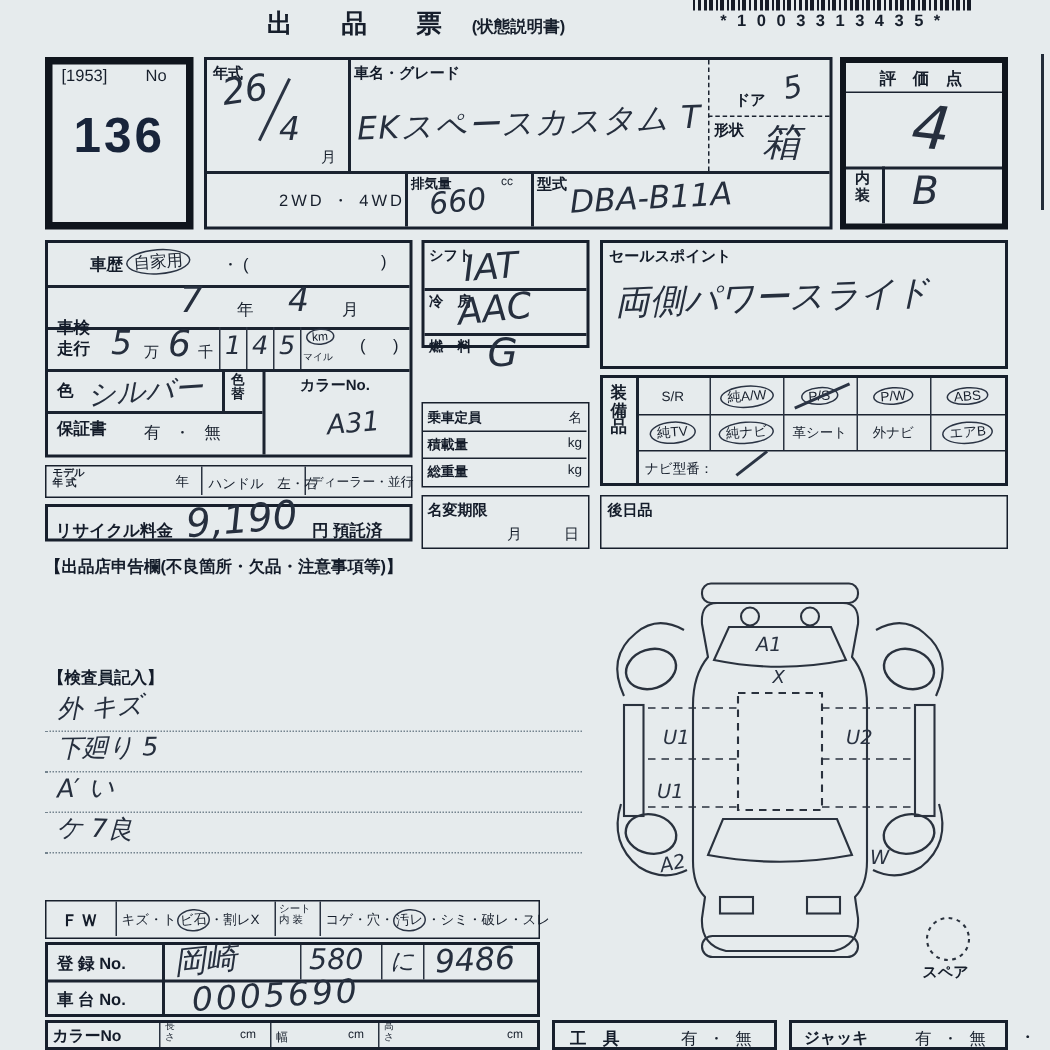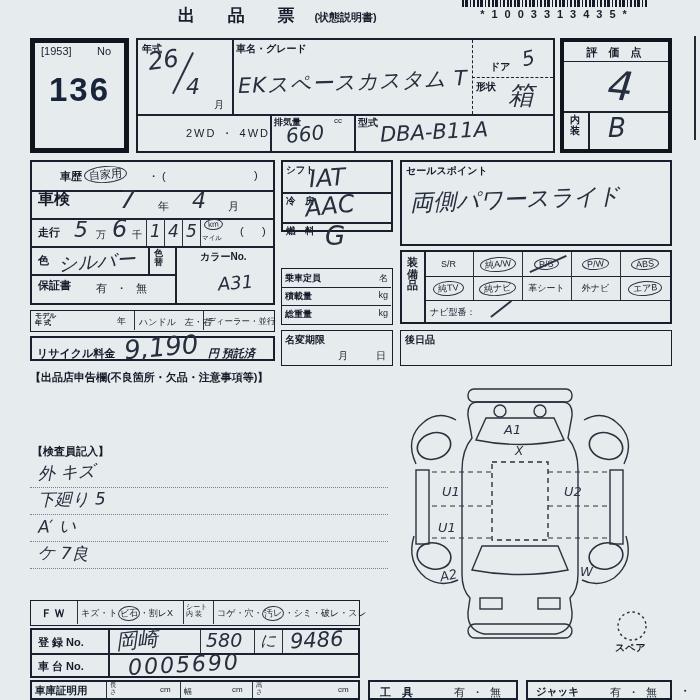--- a/index.html
+++ b/index.html
@@ -96,21 +96,21 @@
     <div class="hl" style="left:0; top:84px; width:241px;"></div>
     <div class="hl" style="left:0; top:112px; width:143px;"></div>
     <div class="vl" style="left:116px; top:84px; height:28px;"></div>
     <div class="vl" style="left:143px; top:84px; height:57px;"></div>
 
     <span class="abs lbl" style="left:6px; top:7px; font-size:11px;margin-left:22px;">車歴</span>
     <span class="abs pr circ" style="left:52px; top:4px; font-size:11px;">自家用</span>
     <span class="abs pr" style="left:116px; top:7px; font-size:11px;">・ (</span>
     <span class="abs pr" style="left:222px; top:7px; font-size:11px;">)</span>
 
-    <span class="abs lbl" style="left:6px; top:27px; font-size:16px;">車検</span>
+    <span class="abs lbl" style="left:6px; top:49px; font-size:11px;">車検</span>
     <span class="hw" style="left:88px; top:26px; font-size:24px;">7</span>
     <span class="abs pr" style="left:126px; top:37px; font-size:11px;">年</span>
     <span class="hw" style="left:160px; top:28px; font-size:22px;">4</span>
     <span class="abs pr" style="left:196px; top:37px; font-size:11px;">月</span>
 
     <span class="abs lbl" style="left:6px; top:63px; font-size:11px;">走行</span>
     <span class="hw" style="left:42px; top:57px; font-size:22px;">5</span>
     <span class="abs pr" style="left:64px; top:66px;">万</span>
     <span class="hw" style="left:80px; top:55px; font-size:24px;">6</span>
     <span class="abs pr" style="left:100px; top:66px;">千</span>
@@ -235,21 +235,21 @@
         <div>年 式</div>
     </div>
     <span class="abs pr" style="left:86px; top:4px; font-size:9px;">年</span>
     <span class="abs pr" style="left:108px; top:5px; font-size:9px;">ハンドル　左・右</span>
     <span class="abs pr" style="left:176px; top:5px; font-size:8.5px;">ディーラー・並行</span>
   </div>
 
   <div class="bx" style="left:30px; top:336px; width:245px; height:25px;">
     <span class="abs lbl" style="left:5px; top:8px; font-size:11px;">リサイクル料金</span>
     <span class="hw" style="left:92px; top:-4px; font-size:26px; transform:rotate(-5deg);">9,190</span>
-    <span class="abs lbl" style="left:176px; top:8px; font-size:11px;font-style:italic;">円 預託済</span>
+    <span class="abs lbl" style="left:176px; top:8px; font-size:11px;">円 預託済</span>
   </div>
 
   <div class="abs lbl" style="left:30px; top:370px; font-size:11px;">【出品店申告欄(不良箇所・欠品・注意事項等)】</div>
 
   <div class="abs lbl" style="left:32px; top:444px; font-size:11px;">【検査員記入】</div>
   <div class="abs" style="left:30px; top:461px; width:358px; height:112px;">
     <div class="dotline" style="top:0;">
       <span class="hw" style="left:8px; top:3px; font-size:17px; transform:rotate(-3deg);">外 キズ</span>
     </div>
     <div class="dotline" style="top:27px;">
@@ -339,21 +339,21 @@
     <span class="hw" style="left:228px; top:3px; font-size:16px;">に</span>
     <span class="hw" style="left:258px; top:0px; font-size:21px; transform:rotate(-3deg);">9486</span>
     <span class="abs lbl" style="left:6px; top:29px; font-size:11px;">車 台 No.</span>
     <span class="hw" style="left:96px; top:24px; font-size:22px; letter-spacing:2px; transform:rotate(-3deg);">0005690</span>
   </div>
 
   <div class="bx" style="left:30px; top:680px; width:330px; height:20px;">
     <div class="vl-thin" style="left:74px; top:0; height:16px;"></div>
     <div class="vl-thin" style="left:148px; top:0; height:16px;"></div>
     <div class="vl-thin" style="left:220px; top:0; height:16px;"></div>
-    <span class="abs lbl" style="left:3px; top:2px; font-size:10.5px;">車庫証明用</span>
+    <span class="abs lbl" style="left:3px; top:2px; font-size:10.5px;">カラーNo</span>
     <div class="abs stack" style="left:78px; top:0px; font-size:6.5px; font-weight:normal;">
       <div>長</div>
         <div>さ</div>
     </div>
     <span class="abs pr" style="left:128px; top:3px; font-size:8px;">cm</span>
     <span class="abs pr" style="left:152px; top:4px; font-size:8px;">幅</span>
     <span class="abs pr" style="left:200px; top:3px; font-size:8px;">cm</span>
     <div class="abs stack" style="left:224px; top:0px; font-size:6.5px; font-weight:normal;">
       <div>高</div>
         <div>さ</div>

